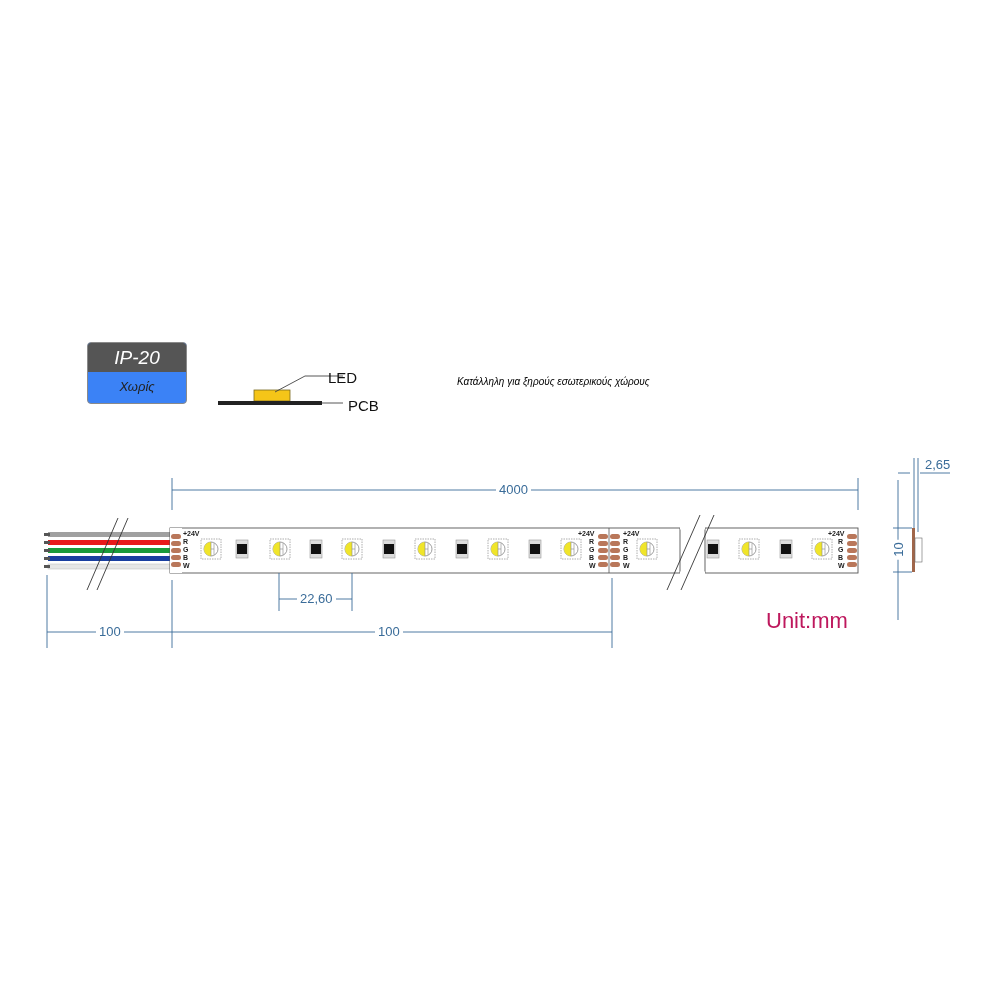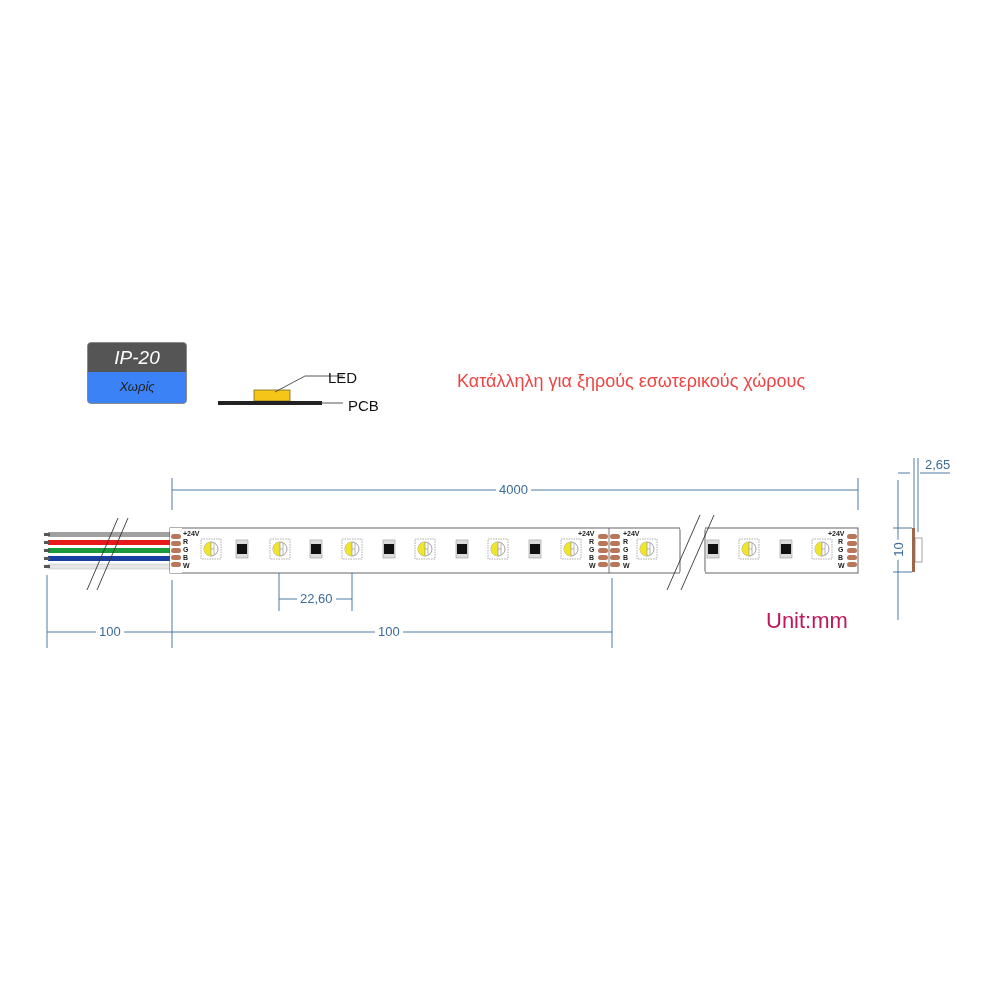--- a/index.html
+++ b/index.html
@@ -2,21 +2,21 @@
 <html><head>
 <meta charset="utf-8">
 <style>
   html, body { margin:0; padding:0; }
   body { width:1000px; height:1000px; background:#ffffff; position:relative; overflow:hidden; font-family:"Liberation Sans", sans-serif; }
   .abs { position:absolute; }
   .ip-badge { left:87px; top:342px; width:98px; height:60px; border:1.5px solid #8a8a8a; border-radius:4px; background:#3b82f6; overflow:hidden;font-style:italic; }
   .ip-top { height:29px; background:#555555; color:#fff; font-size:19px; text-align:center; line-height:29px; }
   .ip-bottom { height:31px; font-size:13px; color:#222; text-align:center; line-height:30px; }
   .legend-label { font-size:15px; color:#111; }
-  .desc { left:457px; top:372px; font-size:18px; color:#ef4444; line-height:19px; }
+  .desc { left:457px; top:372px; font-size:10px; color:#000000; line-height:19px;font-style:italic; }
   .dim-text { color:#3a6c99; font-size:13px; background:#fff; padding:0 3px; }
   .unit { left:766px; top:608px; color:#be185d; font-size:22px; }
 </style>
 </head>
 <body>
 
 <div class="abs ip-badge">
   <div class="ip-top">IP-20</div>
   <div class="ip-bottom">Χωρίς προστασία</div>
 </div>

